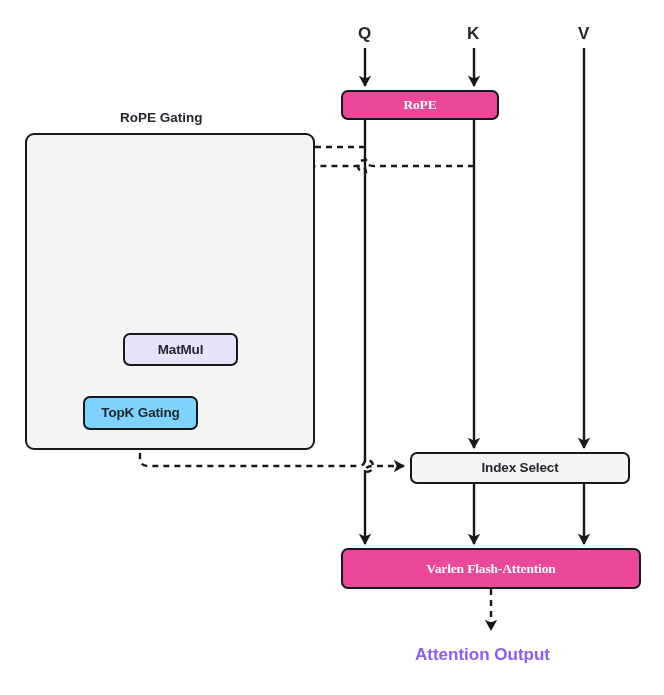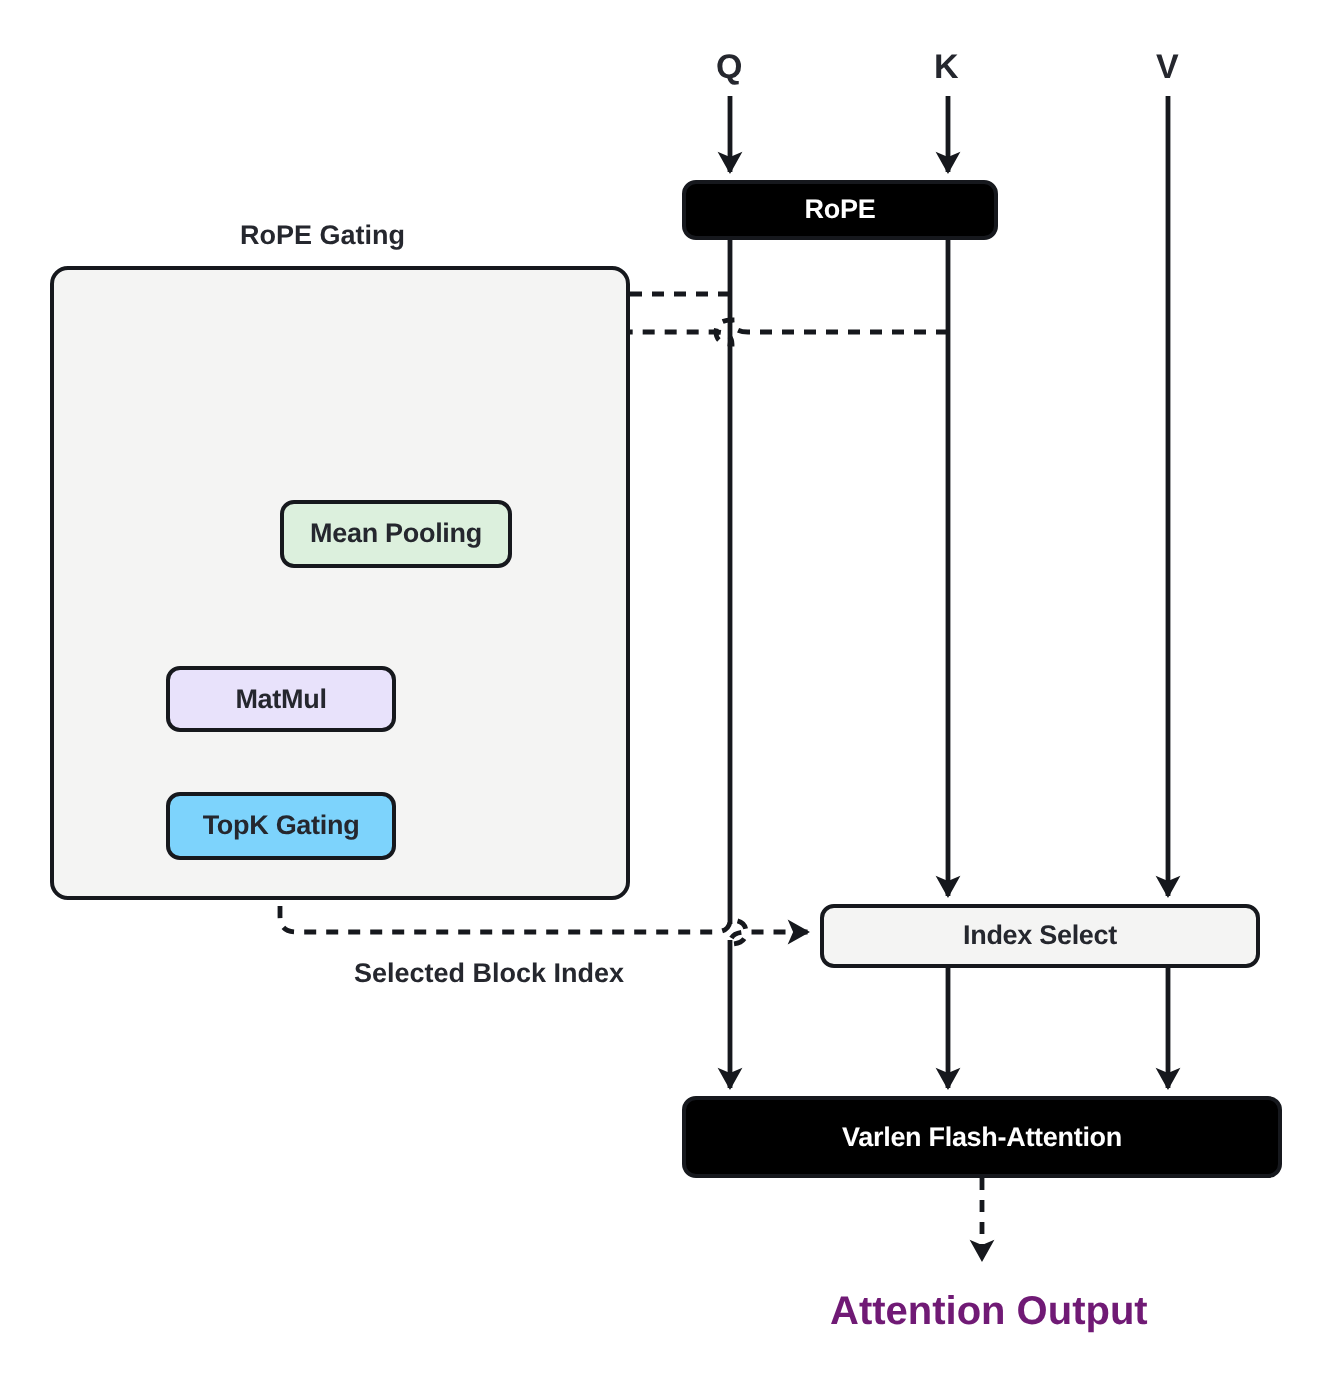--- a/index.html
+++ b/index.html
@@ -72,47 +72,49 @@
     position: absolute;
     font-size: 13.5px;
     font-weight: bold;
     color: #25272e;
     white-space: nowrap;
     z-index: 4;
   }
 
   .out-label {
     position: absolute;
-    font-size: 20px;
-    font-weight: bold;
-    color: #701a75;
+    font-size: 17px;
+    font-weight: bold;
+    color: #8b5cf6;
     white-space: nowrap;
     z-index: 4;
   }
 
   
   .n-rope, .n-varlen {
-    background: #000000;
+    background: #ec4899;
     color: #ffffff;
     font-size: 13.5px;
+    font-family: Liberation Serif, serif;
   }
   .n-partition {
     background: #fdecc8;
     color: #25272e;
     font-size: 13.5px;
   }
   .n-meanpool {
     background: #dcf0dd;
     color: #25272e;
     font-size: 13.5px;
   }
   .n-matmul {
     background: #e8e2fb;
     color: #25272e;
     font-size: 13.5px;
+    margin-left: 40px;
   }
   .n-topk {
     background: #7dd3fc;
     color: #25272e;
     font-size: 13.5px;
   }
   .n-indexselect {
     background: #f4f4f3;
     color: #25272e;
     font-size: 13.5px;
@@ -174,37 +176,33 @@
   <div class="io-label" style="left:578px; top:24px;">V</div>
 
   <div class="group-title" style="left:120px; top:110px;">RoPE Gating</div>
   <div class="group-box" style="left:25px; top:133px; width:290px; height:317px;"></div>
 
   <div class="node n-rope" style="left:341px; top:90px; width:158px; height:30px;">
     <span>RoPE</span>
   </div>
 
 
-  <div class="node n-meanpool" style="left:140px; top:250px; width:116px; height:34px;">
-    <span>Mean Pooling</span>
-  </div>
 
   <div class="node n-matmul" style="left:83px; top:333px; width:115px; height:33px;">
     <span>MatMul</span>
   </div>
 
   <div class="node n-topk" style="left:83px; top:396px; width:115px; height:34px;">
     <span>TopK Gating</span>
   </div>
 
   <div class="node n-indexselect" style="left:410px; top:452px; width:220px; height:32px;">
     <span>Index Select</span>
   </div>
 
   <div class="node n-varlen" style="left:341px; top:548px; width:300px; height:41px;">
     <span>Varlen Flash-Attention</span>
   </div>
 
-  <div class="edge-label" style="left:177px; top:479px;">Selected Block Index</div>
 
   <div class="out-label" style="left:415px; top:645px;">Attention Output</div>
 
 </div>
 
 </body></html>

